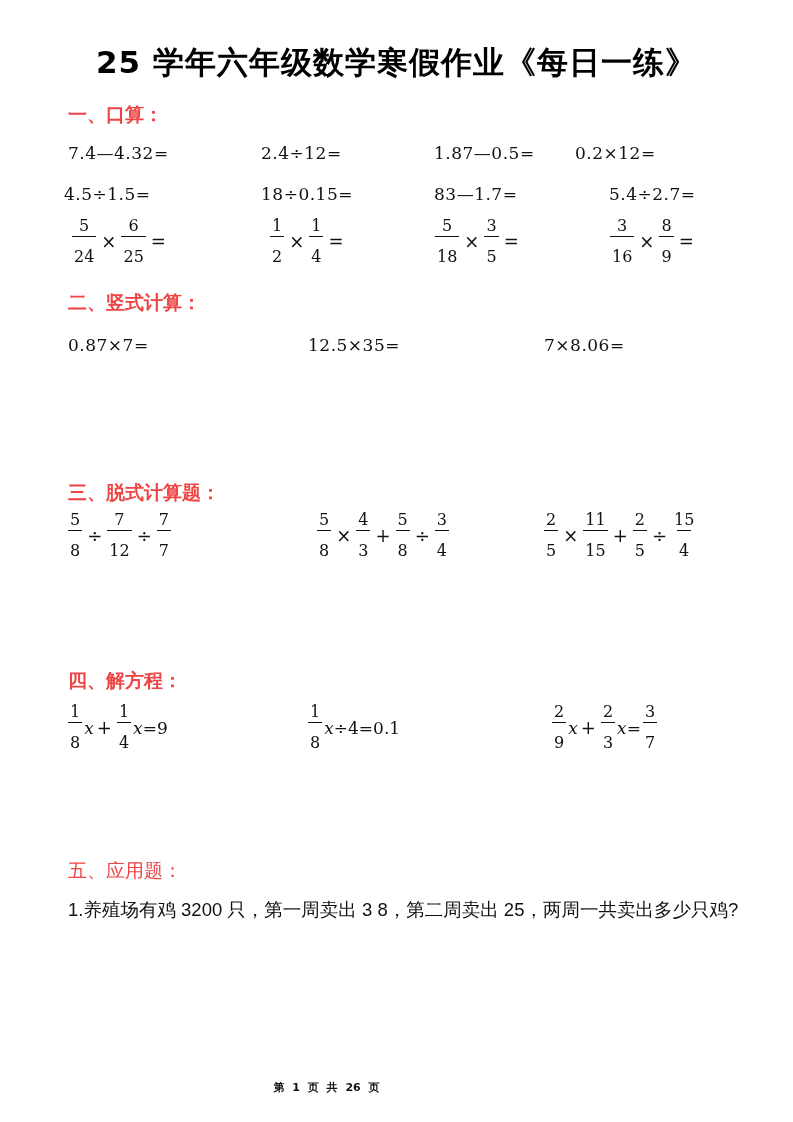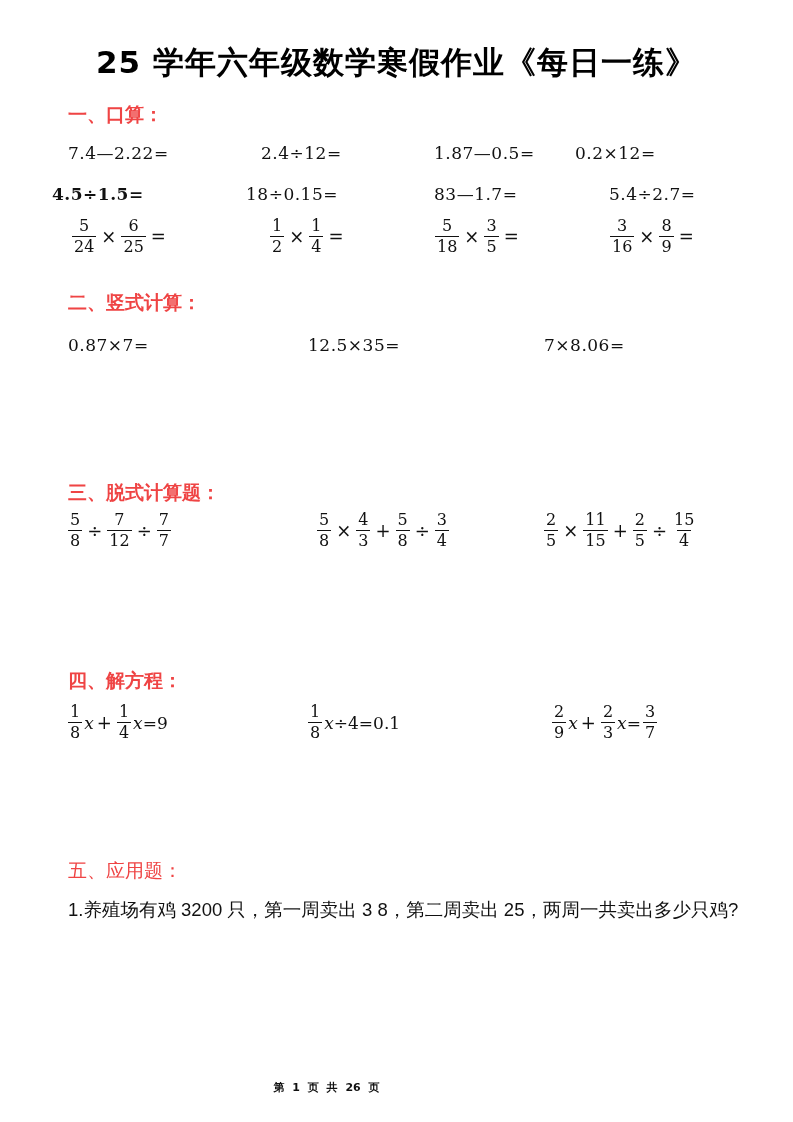--- a/index.html
+++ b/index.html
@@ -17,48 +17,48 @@
     position: absolute; left: 68px;
     font-family: "DejaVu Sans", "Liberation Sans", sans-serif;
     font-weight: bold; font-size: 19px; color: #ef4444;
   }
   .section.light { font-weight: normal; }
   .row { position: absolute; left: 0; width: 793px; }
   .item { position: absolute; font-size: 17px; white-space: nowrap; letter-spacing: 0.5px; }
   .expr { position: absolute; display: flex; align-items: center; font-size: 17px; white-space: nowrap; }
   .frac { display: inline-flex; flex-direction: column; align-items: center; margin: 0 2px; line-height: 1; }
   .frac .num { padding: 0 2px 2px 2px; font-size: 16px; }
-  .frac .den { padding: 2px 2px 0 2px; font-size: 16px; border-top: 1.3px solid #111; }
+  .frac .den { padding: 12px 2px 0 2px; font-size: 16px; border-top: 1.3px solid #111; }
   .op { margin: 0 3px; font-size: 18px; }
   .var { font-style: italic; font-size: 17px; }
   .problem {
     position: absolute; left: 68px; width: 690px; font-size: 18.5px; line-height: 44px;
     font-family: Liberation Sans, sans-serif;
   }
   .footer {
     position: absolute; left: 0; width: 653px; top: 1080px; text-align: center;
     font-family: "DejaVu Sans", "Liberation Sans", sans-serif; font-weight: bold; font-size: 11px;
     word-spacing: 4px;
   }
 </style>
 </head>
 <body>
 
 <div class="title">25 学年六年级数学寒假作业《每日一练》</div>
 
 <div class="section" style="top:102px;">一、口算：</div>
 <div class="row" style="top:143px;">
-  <span class="item" style="left:68px;">7.4—2.22=</span>
+  <span class="item" style="left:68px;">7.4—4.32=</span>
   <span class="item" style="left:261px;">2.4÷12=</span>
   <span class="item" style="left:434px;">1.87—0.5=</span>
   <span class="item" style="left:575px;">0.2×12=</span>
 </div>
 <div class="row" style="top:184px;">
-  <span class="item" style="left:52px;font-weight:bold;">4.5÷1.5=</span>
-  <span class="item" style="left:246px;text-align:right;">18÷0.15=</span>
+  <span class="item" style="left:64px;">4.5÷1.5=</span>
+  <span class="item" style="left:261px;text-align:right;">18÷0.15=</span>
   <span class="item" style="left:434px;">83—1.7=</span>
   <span class="item" style="left:609px;">5.4÷2.7=</span>
 </div>
 <div class="row" style="top:218px;">
   <div class="expr" style="left:70px;">
     <span class="frac">
         <span class="num">5</span>
         <span class="den">24</span>
       </span>
     <span class="op">×</span>

